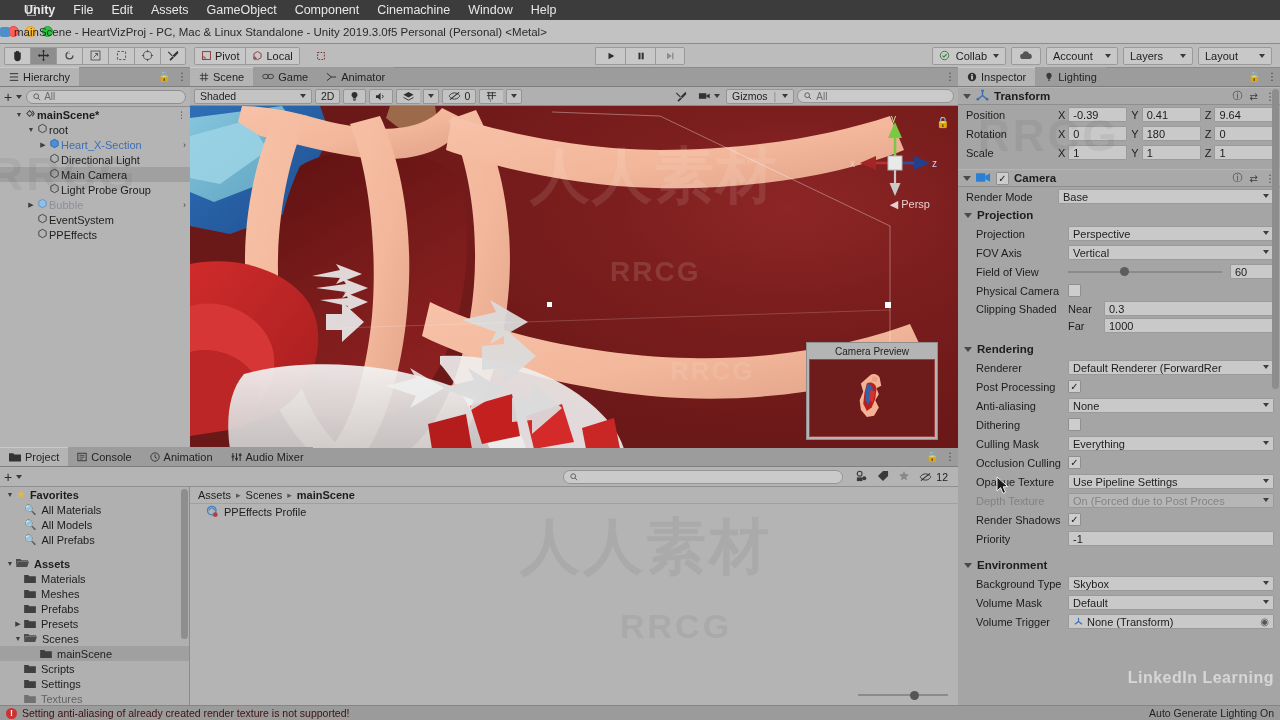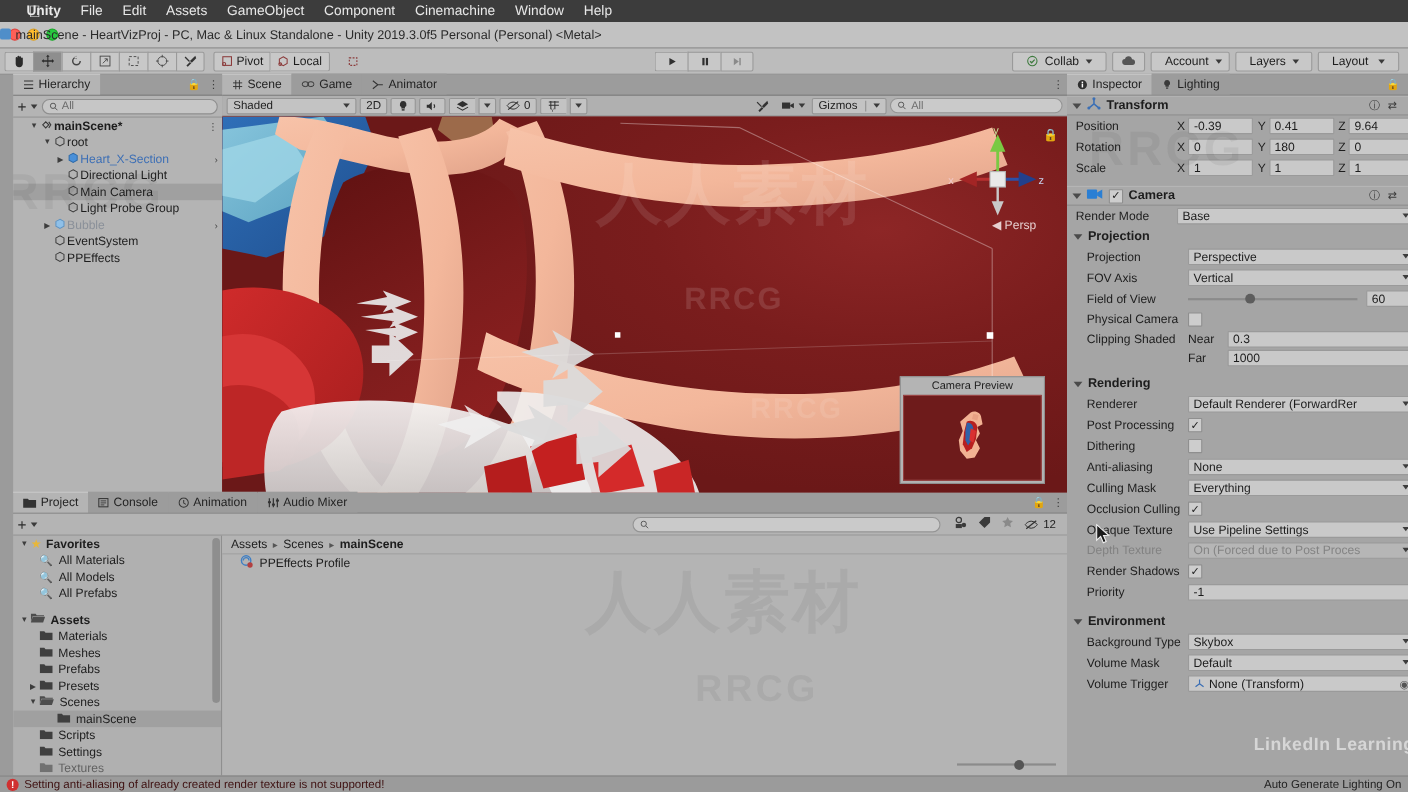--- a/index.html
+++ b/index.html
@@ -64,26 +64,26 @@
   .play-center{ position:absolute; left:50%; transform:translateX(-50%); display:flex; }
   .pbtn{
     width:30px;height:18px;background:#c8c8c8;border:1px solid #9a9a9a;
     border-right-width:0;display:flex;align-items:center;justify-content:center;font-size:10px;color:#2f2f2f;
   }
   .pbtn:first-child{border-radius:2px 0 0 2px;}
   .pbtn:last-child{border-right-width:1px;border-radius:0 2px 2px 0;color:#8a8a8a;}
   .right-tools{ margin-left:auto; display:flex; align-items:center; gap:5px; padding-right:4px;}
   .ddbtn{
     height:18px;background:#c8c8c8;border:1px solid #9a9a9a;border-radius:2px;
-    display:flex;align-items:center;gap:6px;padding:0 12px;font-size:11px;
+    display:flex;align-items:center;gap:6px;padding:0 6px;font-size:11px;
   }
   .caret{ width:0;height:0;border-left:3.5px solid transparent;border-right:3.5px solid transparent;border-top:4px solid #3a3a3a; }
 
   
-  .panel { position:absolute; background:#a5a5a5;margin-left:12px; }
+  .panel { position:absolute; background:#a5a5a5; }
   .tabrow {
     height:19px; background:#9c9c9c; display:flex; align-items:flex-end;
     border-bottom:1px solid #7e7e7e; position:relative;
   }
   .tab {
     height:19px; display:flex;align-items:center;gap:4px; padding:0 9px;
     font-size:11px; color:#232323; background:#9c9c9c;
   }
   .tab.sel { background:#b4b4b4; border-top:1px solid #c9c9c9; }
   .tabrow .tright{ position:absolute; right:3px; top:3px; display:flex; gap:6px; align-items:center; color:#3a3a3a; font-size:10px;}
@@ -897,29 +897,29 @@
         <div class="dd">
             <span>Default Renderer (ForwardRer</span>
             <span class="arrow"></span>
           </div>
       </div>
       <div class="row">
         <span class="lab ind blue-lbl">Post Processing</span>
         <span class="cbox">✓</span>
       </div>
       <div class="row">
-        <span class="lab ind">Dithering</span>
-        <span class="cbox"></span>
-      </div>
-      <div class="row">
         <span class="lab ind">Anti-aliasing</span>
         <div class="dd">
             <span>None</span>
             <span class="arrow"></span>
           </div>
+      </div>
+      <div class="row">
+        <span class="lab ind">Dithering</span>
+        <span class="cbox"></span>
       </div>
       <div class="row">
         <span class="lab ind">Culling Mask</span>
         <div class="dd">
             <span>Everything</span>
             <span class="arrow"></span>
           </div>
       </div>
       <div class="row">
         <span class="lab ind">Occlusion Culling</span>

